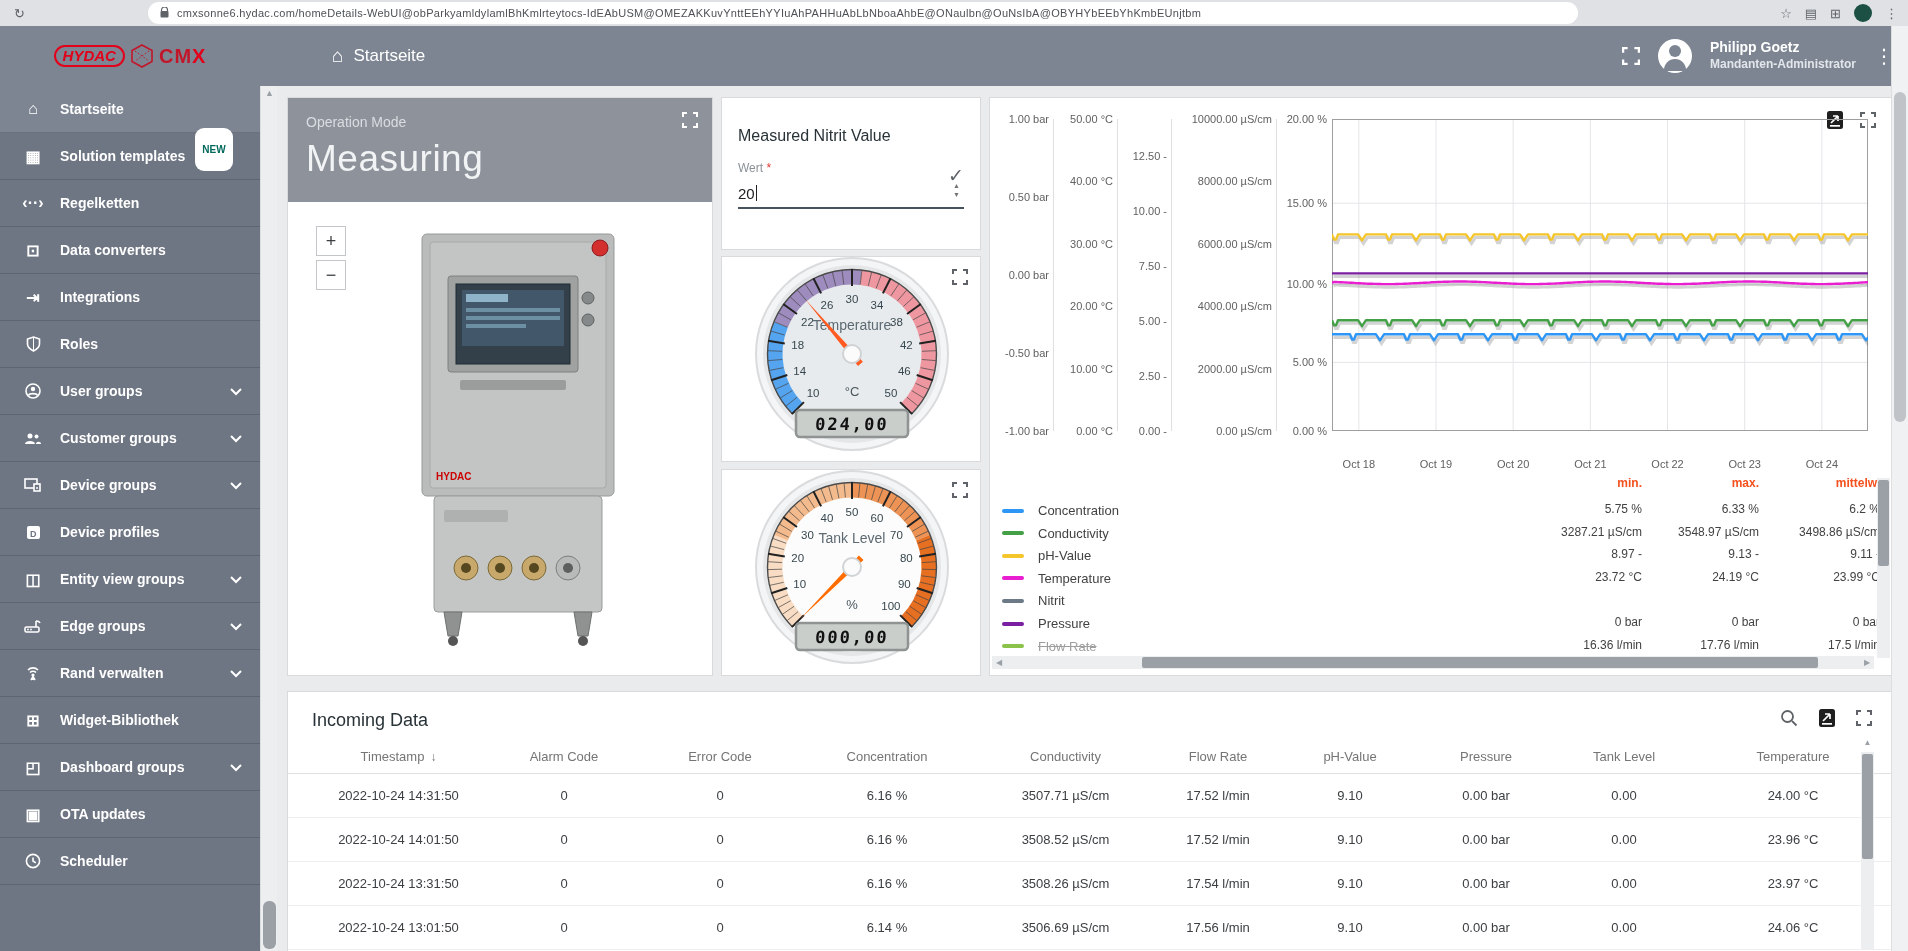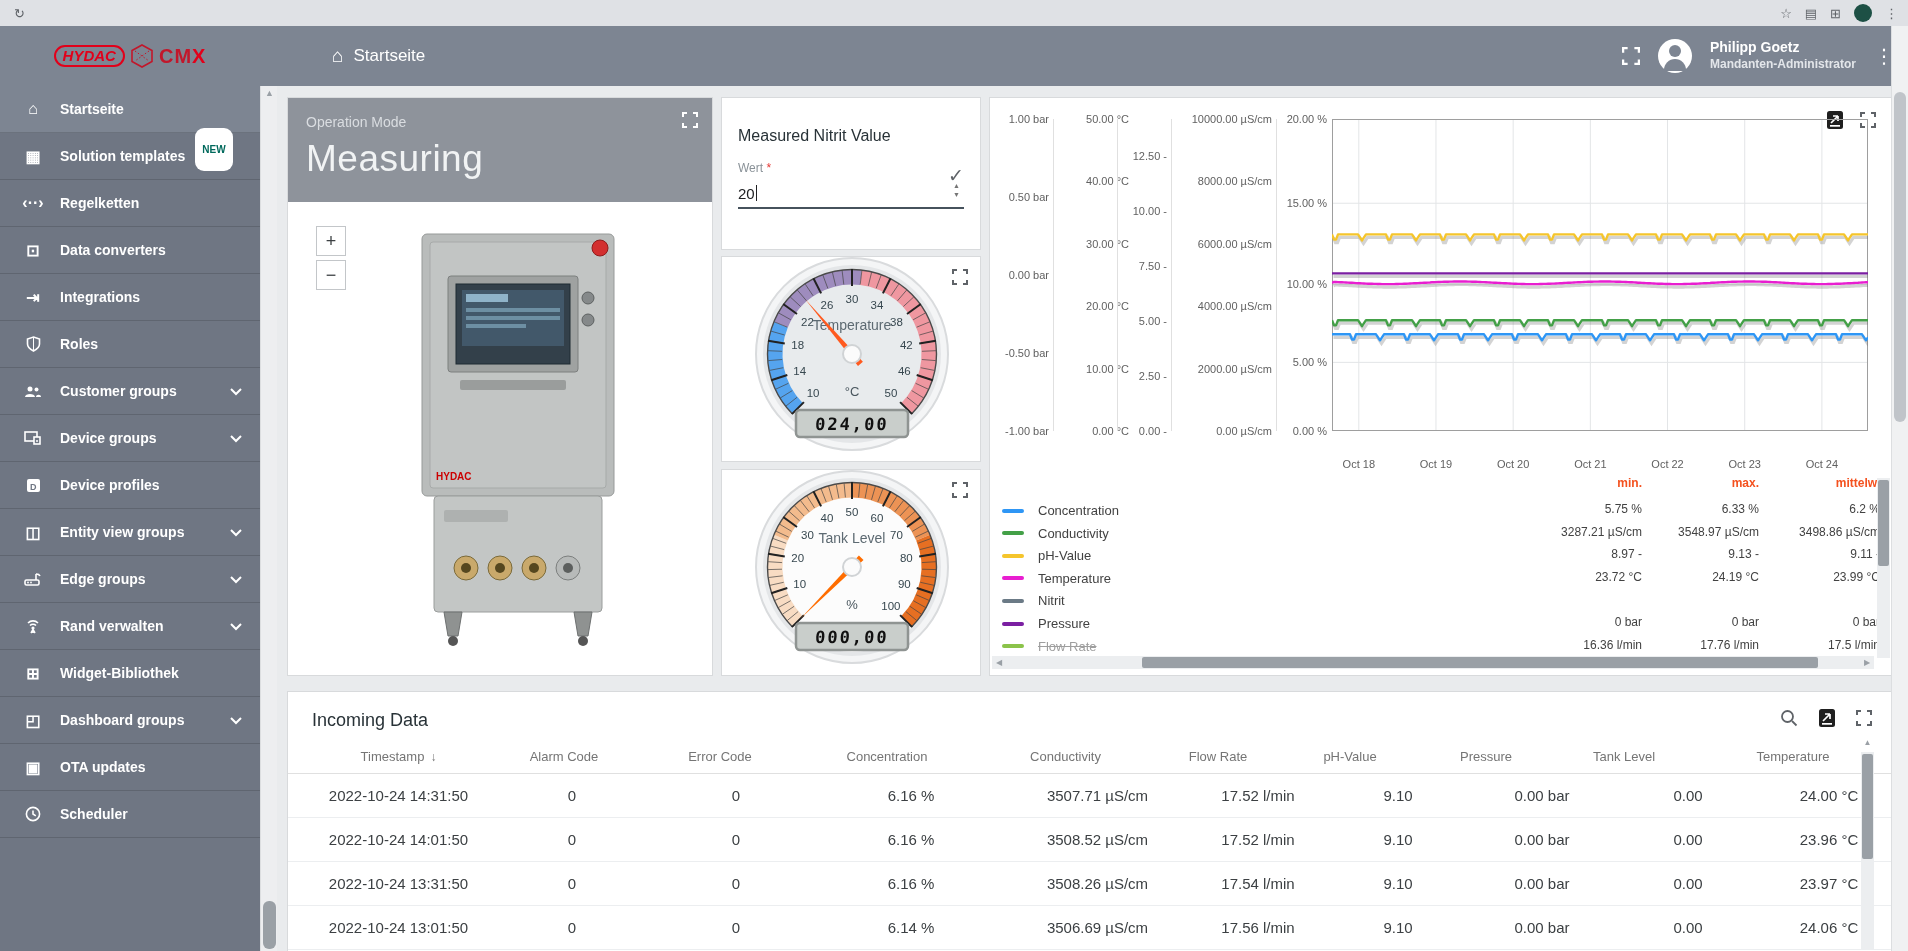--- a/index.html
+++ b/index.html
@@ -84,37 +84,46 @@
   .hscroll .thumb{position:absolute;left:150px;width:676px;top:1px;bottom:1px;background:#9aa0a6;border-radius:2px;}
   .hscroll .harr{width:14px;text-align:center;color:#9aa0a6;font-size:8px;}
   .vtrack{position:absolute;width:13px;background:#eceef0;}
   .vtrack .thumb{position:absolute;left:1px;right:1px;background:#9aa0a6;border-radius:2px;}
   
   .tbl-title{font-size:18px;color:#283237;padding:18px 0 0 24px;}
   .tbl-icons{position:absolute;right:20px;top:16px;display:flex;gap:20px;align-items:center;}
   .tbl-grid{display:grid;grid-template-columns:173px 158px 154px 180px 177px 128px 136px 136px 140px auto;
     padding-left:24px;align-items:center;text-align:center;}
   .tbl-head{height:34px;margin-top:8px;font-size:13px;color:#757575;border-bottom:1px solid #e0e0e0;}
-  .tbl-row{height:43px;font-size:15px;color:#3c4043;border-bottom:1px solid #eceef0;gap:8px;}
+  .tbl-row{height:43px;font-size:13px;color:#3c4043;border-bottom:1px solid #eceef0;}
   .sort-ind{color:#757575;font-size:12px;margin-left:6px;}
   .tbl-vscroll{position:absolute;right:18px;top:60px;bottom:2px;width:13px;background:#eceef0;}
   .tbl-vscroll .thumb{position:absolute;left:1px;right:1px;top:2px;height:105px;background:#9aa0a6;border-radius:2px;}
   .tbl-vscroll .arr{position:absolute;left:0;right:0;text-align:center;color:#9aa0a6;font-size:8px;}
   
   #page-scroll{position:absolute;right:0;top:26px;width:16px;height:925px;background:#f0f1f2;border-left:1px solid #dcdee0;}
   #page-scroll .thumb{position:absolute;left:2px;right:2px;top:66px;height:330px;background:#c0c4c9;border-radius:7px;}
 </style>
 </head>
 <body>
 
 <div id="screen">
 
   <div class="browser-bar">
     <div class="b-navicons">
       <span>↻</span>
+    </div>
+    <div class="addr">
+      <span class="lock-icon">
+        <svg width="9" height="11" viewBox="0 0 9 11">
+            <path d="M1.5 4V3a3 3 0 0 1 6 0v1" fill="none" stroke="#5f6368" stroke-width="1.2"></path>
+            <rect x="0.5" y="4" width="8" height="6.5" rx="1" fill="#5f6368"></rect>
+          </svg>
+      </span>
+      <span class="url">cmxsonne6.hydac.com/homeDetails-WebUI@obParkyamldylamlBhKmlrteytocs-IdEAbUSM@OMEZAKKuvYnttEEhYYIuAhPAHHuAbLbNboaAhbE@ONaulbn@OuNsIbA@OBYHYbEEbYhKmbEUnjtbm</span>
     </div>
     <div class="b-right">
       <span>☆</span>
       <span>▤</span>
       <span>⊞</span>
       <span class="b-avatar"></span>
       <span>⋮</span>
     </div>
   </div>
 
@@ -169,20 +178,33 @@
         <span>Integrations</span>
       </div>
       <div class="side-item">
         <span class="side-ic" style="">
           <svg width="15" height="16" viewBox="0 0 14 16">
             <path d="M7 1 L13 3 V8 C13 12 7 15 7 15 C7 15 1 12 1 8 V3 Z" fill="none" stroke="#fff" stroke-width="1.6"></path>
             <path d="M7 1 V15" stroke="#fff"></path>
           </svg>
         </span>
         <span>Roles</span>
+      </div>
+      <div class="side-item">
+        <span class="side-ic" style="">
+          <svg width="16" height="16" viewBox="0 0 16 16">
+            <circle cx="8" cy="8" r="7" fill="none" stroke="#fff" stroke-width="1.6"></circle>
+            <circle cx="8" cy="6" r="2.2" fill="#fff"></circle>
+            <path d="M3.5 12.5 C4.5 10 11.5 10 12.5 12.5" fill="none" stroke="#fff" stroke-width="1.6"></path>
+          </svg>
+        </span>
+        <span>User groups</span>
+        <span class="side-chev"><svg width="12" height="8" viewBox="0 0 12 8">
+            <path d="M1 1 L6 6 L11 1" fill="none" stroke="#fff" stroke-width="2"></path>
+          </svg></span>
       </div>
       <div class="side-item">
         <span class="side-ic" style="">
           <svg width="18" height="13" viewBox="0 0 18 13">
             <circle cx="6" cy="4" r="2.5" fill="#fff"></circle>
             <circle cx="12.5" cy="4.5" r="2" fill="#fff"></circle>
             <path d="M1 12 C1 8 11 8 11 12 Z" fill="#fff"></path>
             <path d="M12 12 C12 9 17 9 17 12 Z" fill="#fff"></path>
           </svg>
         </span>
@@ -528,21 +550,21 @@
             </svg></span>
       </div>
       <div id="chart-axes" style="position: absolute; left: 0px; top: 0px; width: 340px; height: 340px;">
           <div class="axis-col" style="left: 0px; width: 59px; top: 21px;">
             <div style="position: absolute; right: 0px; top: 0px; transform: translateY(-50%); white-space: nowrap;">1.00 bar</div>
             <div style="position: absolute; right: 0px; top: 78px; transform: translateY(-50%); white-space: nowrap;">0.50 bar</div>
             <div style="position: absolute; right: 0px; top: 156px; transform: translateY(-50%); white-space: nowrap;">0.00 bar</div>
             <div style="position: absolute; right: 0px; top: 234px; transform: translateY(-50%); white-space: nowrap;">-0.50 bar</div>
             <div style="position: absolute; right: 0px; top: 312px; transform: translateY(-50%); white-space: nowrap;">-1.00 bar</div>
           </div>
-          <div class="axis-col" style="left: 16px; width: 123px; top: 21px;">
+          <div class="axis-col" style="left: 0px; width: 123px; top: 21px;">
             <div style="position: absolute; right: 0px; top: 0px; transform: translateY(-50%); white-space: nowrap;">50.00 °C</div>
             <div style="position: absolute; right: 0px; top: 62.4px; transform: translateY(-50%); white-space: nowrap;">40.00 °C</div>
             <div style="position: absolute; right: 0px; top: 124.8px; transform: translateY(-50%); white-space: nowrap;">30.00 °C</div>
             <div style="position: absolute; right: 0px; top: 187.2px; transform: translateY(-50%); white-space: nowrap;">20.00 °C</div>
             <div style="position: absolute; right: 0px; top: 249.6px; transform: translateY(-50%); white-space: nowrap;">10.00 °C</div>
             <div style="position: absolute; right: 0px; top: 312px; transform: translateY(-50%); white-space: nowrap;">0.00 °C</div>
           </div>
           <div class="axis-col" style="left: 0px; width: 177px; top: 21px;">
             <div style="position: absolute; right: 0px; top: 37.44px; transform: translateY(-50%); white-space: nowrap;">12.50 -</div>
             <div style="position: absolute; right: 0px; top: 92.352px; transform: translateY(-50%); white-space: nowrap;">10.00 -</div>

